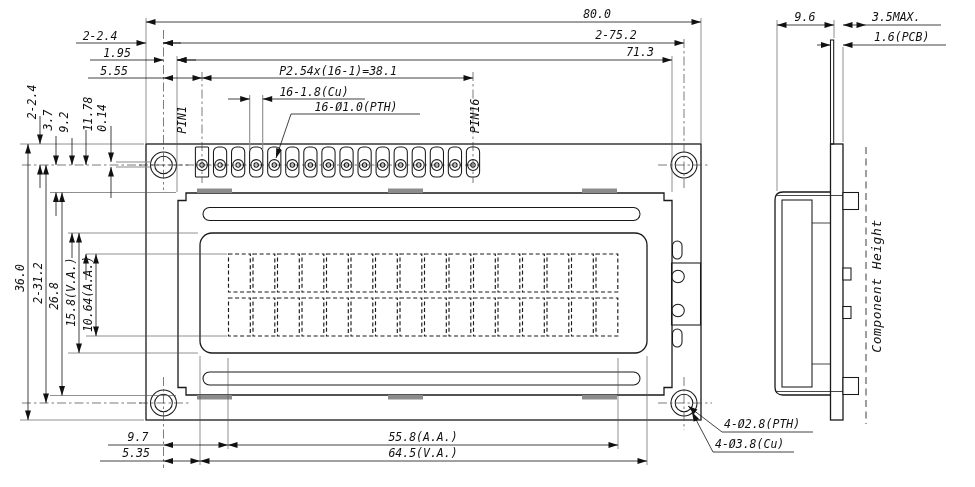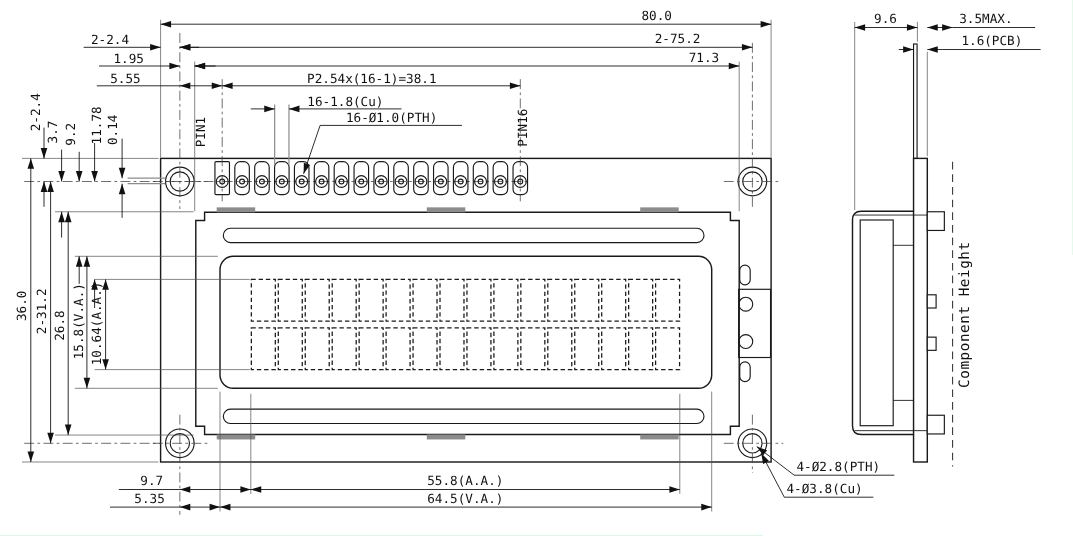--- a/index.html
+++ b/index.html
@@ -1,16 +1,16 @@
 <!DOCTYPE html>
 <html><head>
 <meta charset="utf-8">
 <style>
   html,body{margin:0;padding:0;background:#ffffff;}
-  .stage{width:975px;height:487px;position:relative;background:#86efac;}
+  .stage{width:975px;height:487px;position:relative;background:#7dd3fc;font-style:italic;}
   .ol  {fill:none;stroke:#1a1a1a;stroke-width:1.3;}
   .ol2 {fill:none;stroke:#1a1a1a;stroke-width:1.05;}
   .olw {fill:#ffffff;stroke:#1a1a1a;stroke-width:1.05;}
   .thin{fill:none;stroke:#1a1a1a;stroke-width:.8;}
   .dim {fill:none;stroke:#111111;stroke-width:.8;}
   .ext {fill:none;stroke:#555555;stroke-width:.65;}
   .extg{fill:none;stroke:#8c8c8c;stroke-width:1.1;}
   .cl  {fill:none;stroke:#444444;stroke-width:.7;stroke-dasharray:9 3 2.5 3;}
   .dash{fill:none;stroke:#333333;stroke-width:.95;stroke-dasharray:7 4.5;}
   .cell{fill:none;stroke:#1a1a1a;stroke-width:1.15;stroke-dasharray:4 2.6;}

